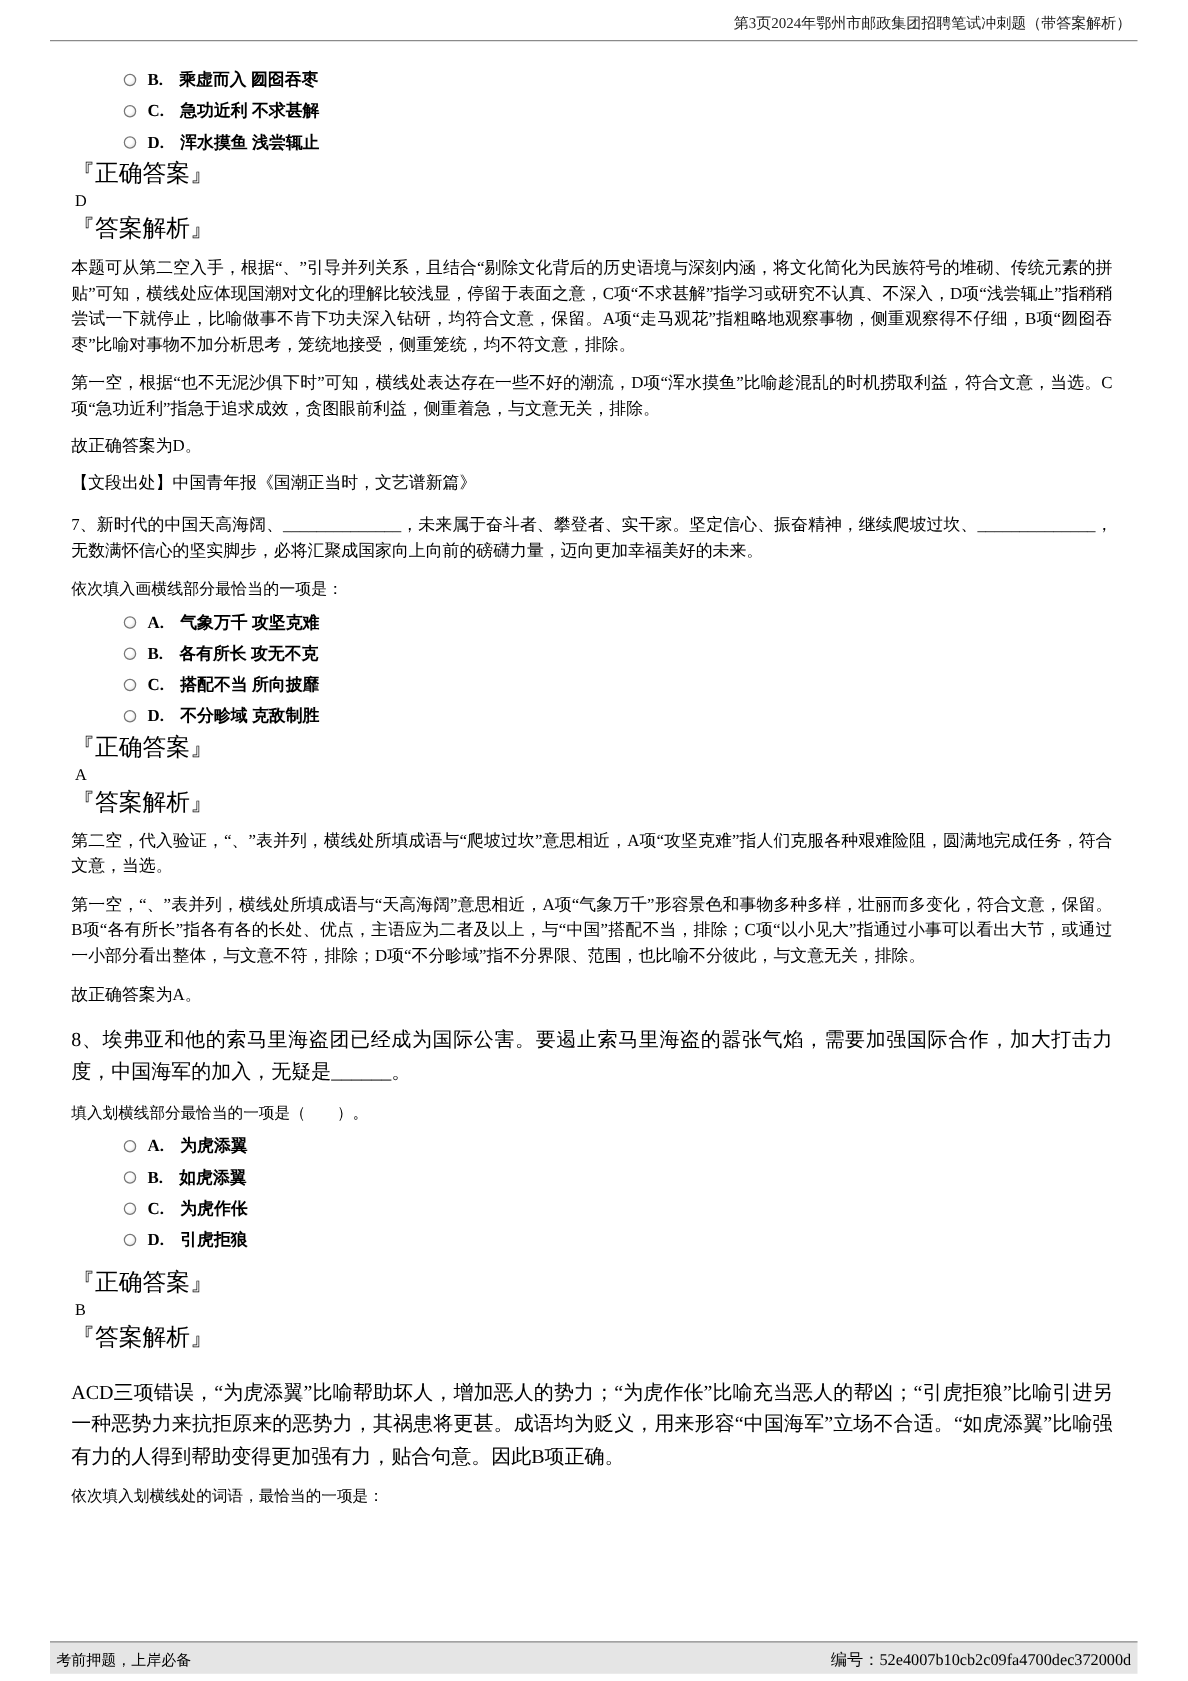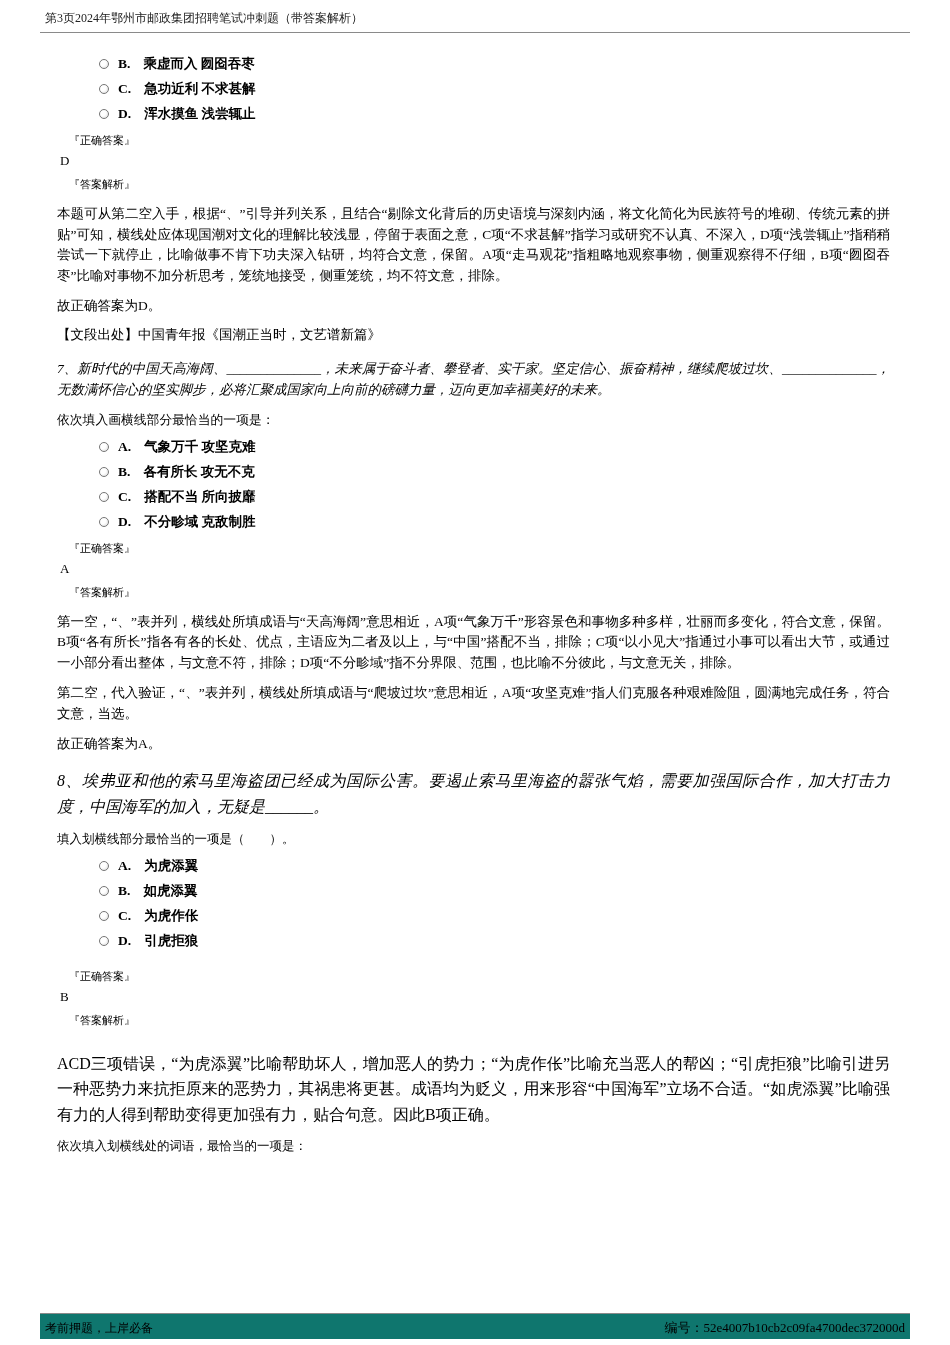--- a/index.html
+++ b/index.html
@@ -11,38 +11,38 @@
     color:#000;
     font-family:"Liberation Serif","DejaVu Serif",serif;
     overflow:hidden;
     box-sizing:border-box;
   }
   
   .hdr {
     margin:0 40px;
     padding:10px 5px 5px 5px;
     border-bottom:1px solid #8a8a8a;
-    display:flex; justify-content:flex-start; align-items:flex-end;
+    display:flex; justify-content:flex-end; align-items:flex-end;
     font-size:12px; color:#222;
   }
   .ftr {
     position:absolute; left:40px; right:40px; bottom:6px;
     border-top:1px solid #8a8a8a;
     padding:5px 5px 2px 5px;
     display:flex; justify-content:space-between; align-items:center;
-    font-size:12px; background:#0f766e;
+    font-size:12px; background:#e5e5e5;
   }
   .ftr .code { font-size:13px;text-align:center; }
   
   .main { padding:13px 60px 0 57px; }
   .para {
     font-size:13.5px; line-height:1.52;
     text-align:justify; margin:10px 0;
   }
-  .q-text { font-size:13.5px; line-height:1.55; text-align:justify; margin:15px 0 10px 0;font-style:italic; }
+  .q-text { font-size:13.5px; line-height:1.55; text-align:justify; margin:15px 0 10px 0; }
   .q-text.small, .para.small { font-size:16px; line-height:1.6; }
   .prompt { font-size:12.8px; margin:11px 0 9px 0; }
   .prompt.small { font-size:12.5px; }
   .source { font-size:13.5px; margin:11px 0 10px 0;font-family:Liberation Mono, monospace; }
   .conclusion { font-size:13.5px; margin:11px 0; }
   
   .options { margin:9px 0 6px 0; }
   .opt {
     display:flex; align-items:center;
     margin:0 0 7px 42px;
@@ -52,21 +52,21 @@
   }
   .radio {
     width:10px; height:10px; flex:0 0 10px;
     border:1px solid #767676; border-radius:50%;
     background:radial-gradient(circle at 35% 35%, #ffffff 40%, #d8d8d8 100%);
     margin-right:9px;
     box-sizing:border-box;
   }
   .opt-label { margin-right:13px; }
   
-  .ans-label { font-size:11px; line-height:20px; margin:3px 0 0 12px; }
+  .ans-label { font-size:19px; line-height:20px; margin:3px 0 0 0; }
   .ans-letter { font-size:13px; line-height:20px; margin:1px 0 1px 3px; }
   .gap-top { margin-top:16px; }
 </style>
 </head>
 <body>
 
 <div class="page">
 
   <div class="hdr">
     <span>第3页</span>
@@ -91,20 +91,21 @@
         <span class="opt-label">D.</span>
         <span class="opt-text">浑水摸鱼 浅尝辄止</span>
       </div>
     </div>
 
     <div class="ans-label">『正确答案』</div>
     <div class="ans-letter">D</div>
     <div class="ans-label">『答案解析』</div>
 
     <p class="para">本题可从第二空入手，根据“、”引导并列关系，且结合“剔除文化背后的历史语境与深刻内涵，将文化简化为民族符号的堆砌、传统元素的拼贴”可知，横线处应体现国潮对文化的理解比较浅显，停留于表面之意，C项“不求甚解”指学习或研究不认真、不深入，D项“浅尝辄止”指稍稍尝试一下就停止，比喻做事不肯下功夫深入钻研，均符合文意，保留。A项“走马观花”指粗略地观察事物，侧重观察得不仔细，B项“囫囵吞枣”比喻对事物不加分析思考，笼统地接受，侧重笼统，均不符文意，排除。</p>
+    <p class="para">第一空，根据“也不无泥沙俱下时”可知，横线处表达存在一些不好的潮流，D项“浑水摸鱼”比喻趁混乱的时机捞取利益，符合文意，当选。C项“急功近利”指急于追求成效，贪图眼前利益，侧重着急，与文意无关，排除。</p>
     <p class="conclusion">故正确答案为D。</p>
     <p class="source">【文段出处】中国青年报《国潮正当时，文艺谱新篇》</p>
 
     <p class="q-text">7、新时代的中国天高海阔、______________，未来属于奋斗者、攀登者、实干家。坚定信心、振奋精神，继续爬坡过坎、______________，无数满怀信心的坚实脚步，必将汇聚成国家向上向前的磅礴力量，迈向更加幸福美好的未来。</p>
     <p class="prompt">依次填入画横线部分最恰当的一项是：</p>
 
     <div class="options">
       <div class="opt">
         <span class="radio"></span>
         <span class="opt-label">A.</span>
@@ -124,22 +125,22 @@
         <span class="radio"></span>
         <span class="opt-label">D.</span>
         <span class="opt-text">不分畛域 克敌制胜</span>
       </div>
     </div>
 
     <div class="ans-label">『正确答案』</div>
     <div class="ans-letter">A</div>
     <div class="ans-label">『答案解析』</div>
 
+    <p class="para">第二空，代入验证，“、”表并列，横线处所填成语与“爬坡过坎”意思相近，A项“攻坚克难”指人们克服各种艰难险阻，圆满地完成任务，符合文意，当选。</p>
     <p class="para">第一空，“、”表并列，横线处所填成语与“天高海阔”意思相近，A项“气象万千”形容景色和事物多种多样，壮丽而多变化，符合文意，保留。B项“各有所长”指各有各的长处、优点，主语应为二者及以上，与“中国”搭配不当，排除；C项“以小见大”指通过小事可以看出大节，或通过一小部分看出整体，与文意不符，排除；D项“不分畛域”指不分界限、范围，也比喻不分彼此，与文意无关，排除。</p>
-    <p class="para">第二空，代入验证，“、”表并列，横线处所填成语与“爬坡过坎”意思相近，A项“攻坚克难”指人们克服各种艰难险阻，圆满地完成任务，符合文意，当选。</p>
     <p class="conclusion">故正确答案为A。</p>
 
     <p class="q-text small">8、埃弗亚和他的索马里海盗团已经成为国际公害。要遏止索马里海盗的嚣张气焰，需要加强国际合作，加大打击力度，中国海军的加入，无疑是______。</p>
     <p class="prompt small">填入划横线部分最恰当的一项是（　　）。</p>
 
     <div class="options">
       <div class="opt">
         <span class="radio"></span>
         <span class="opt-label">A.</span>
         <span class="opt-text">为虎添翼</span>

